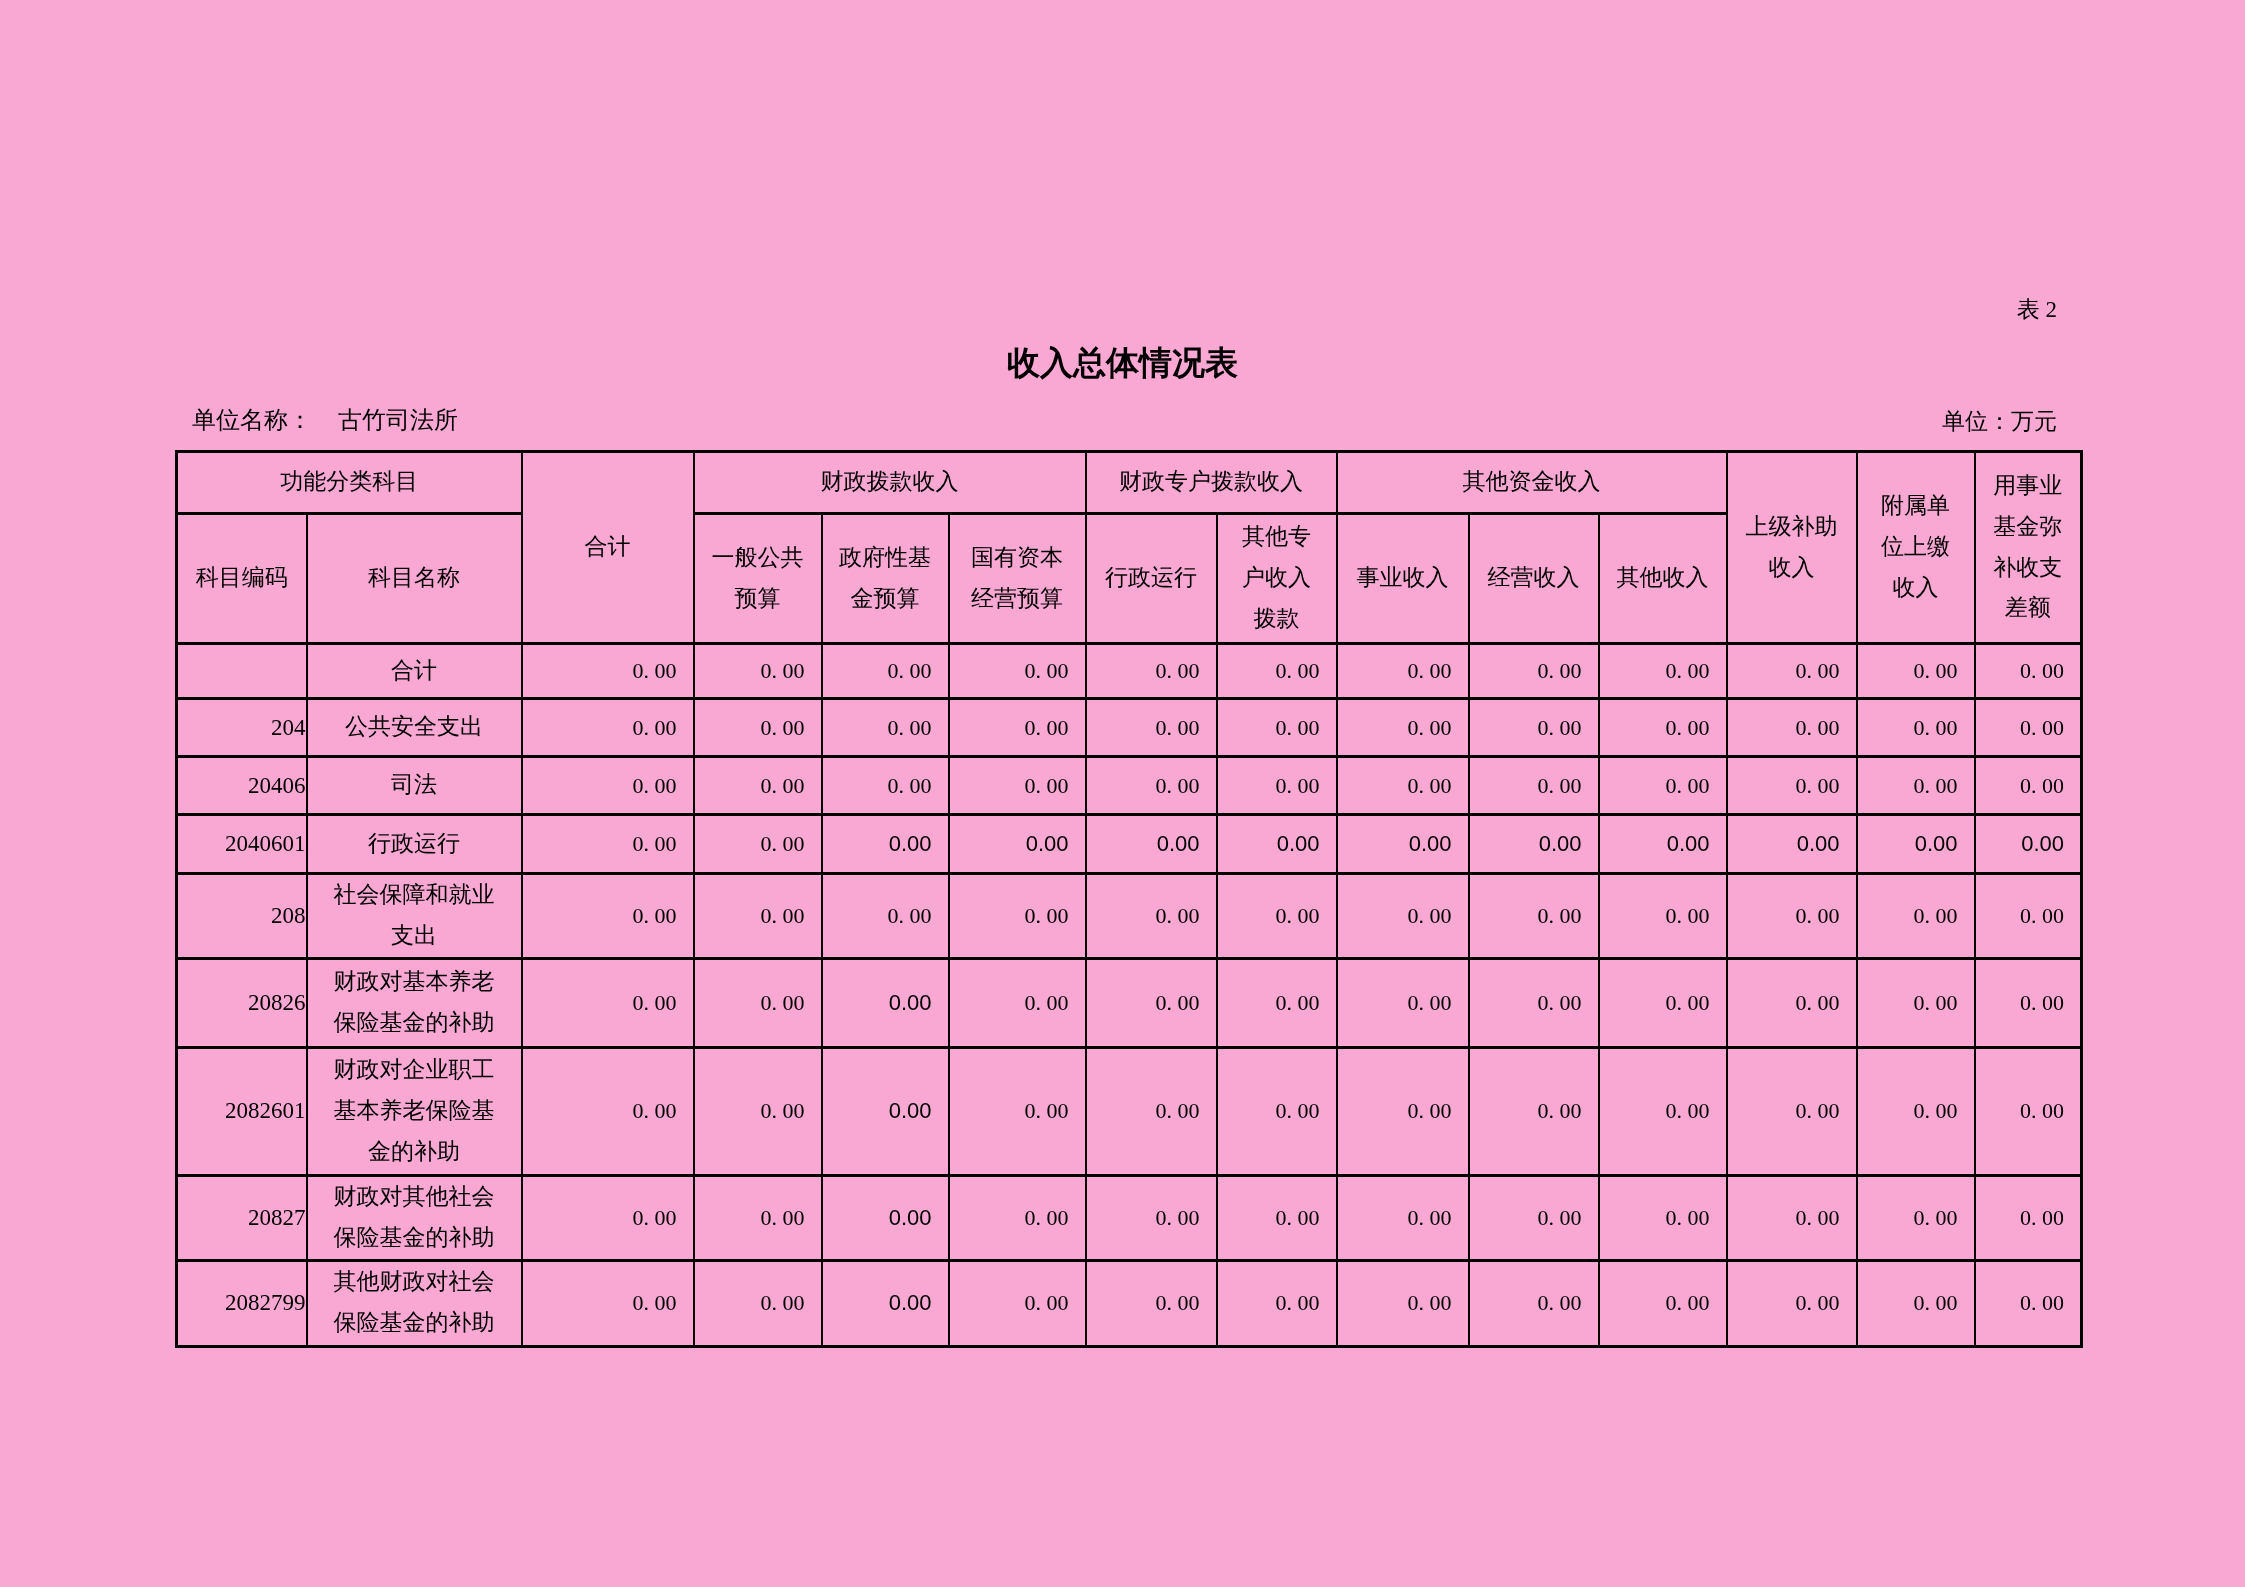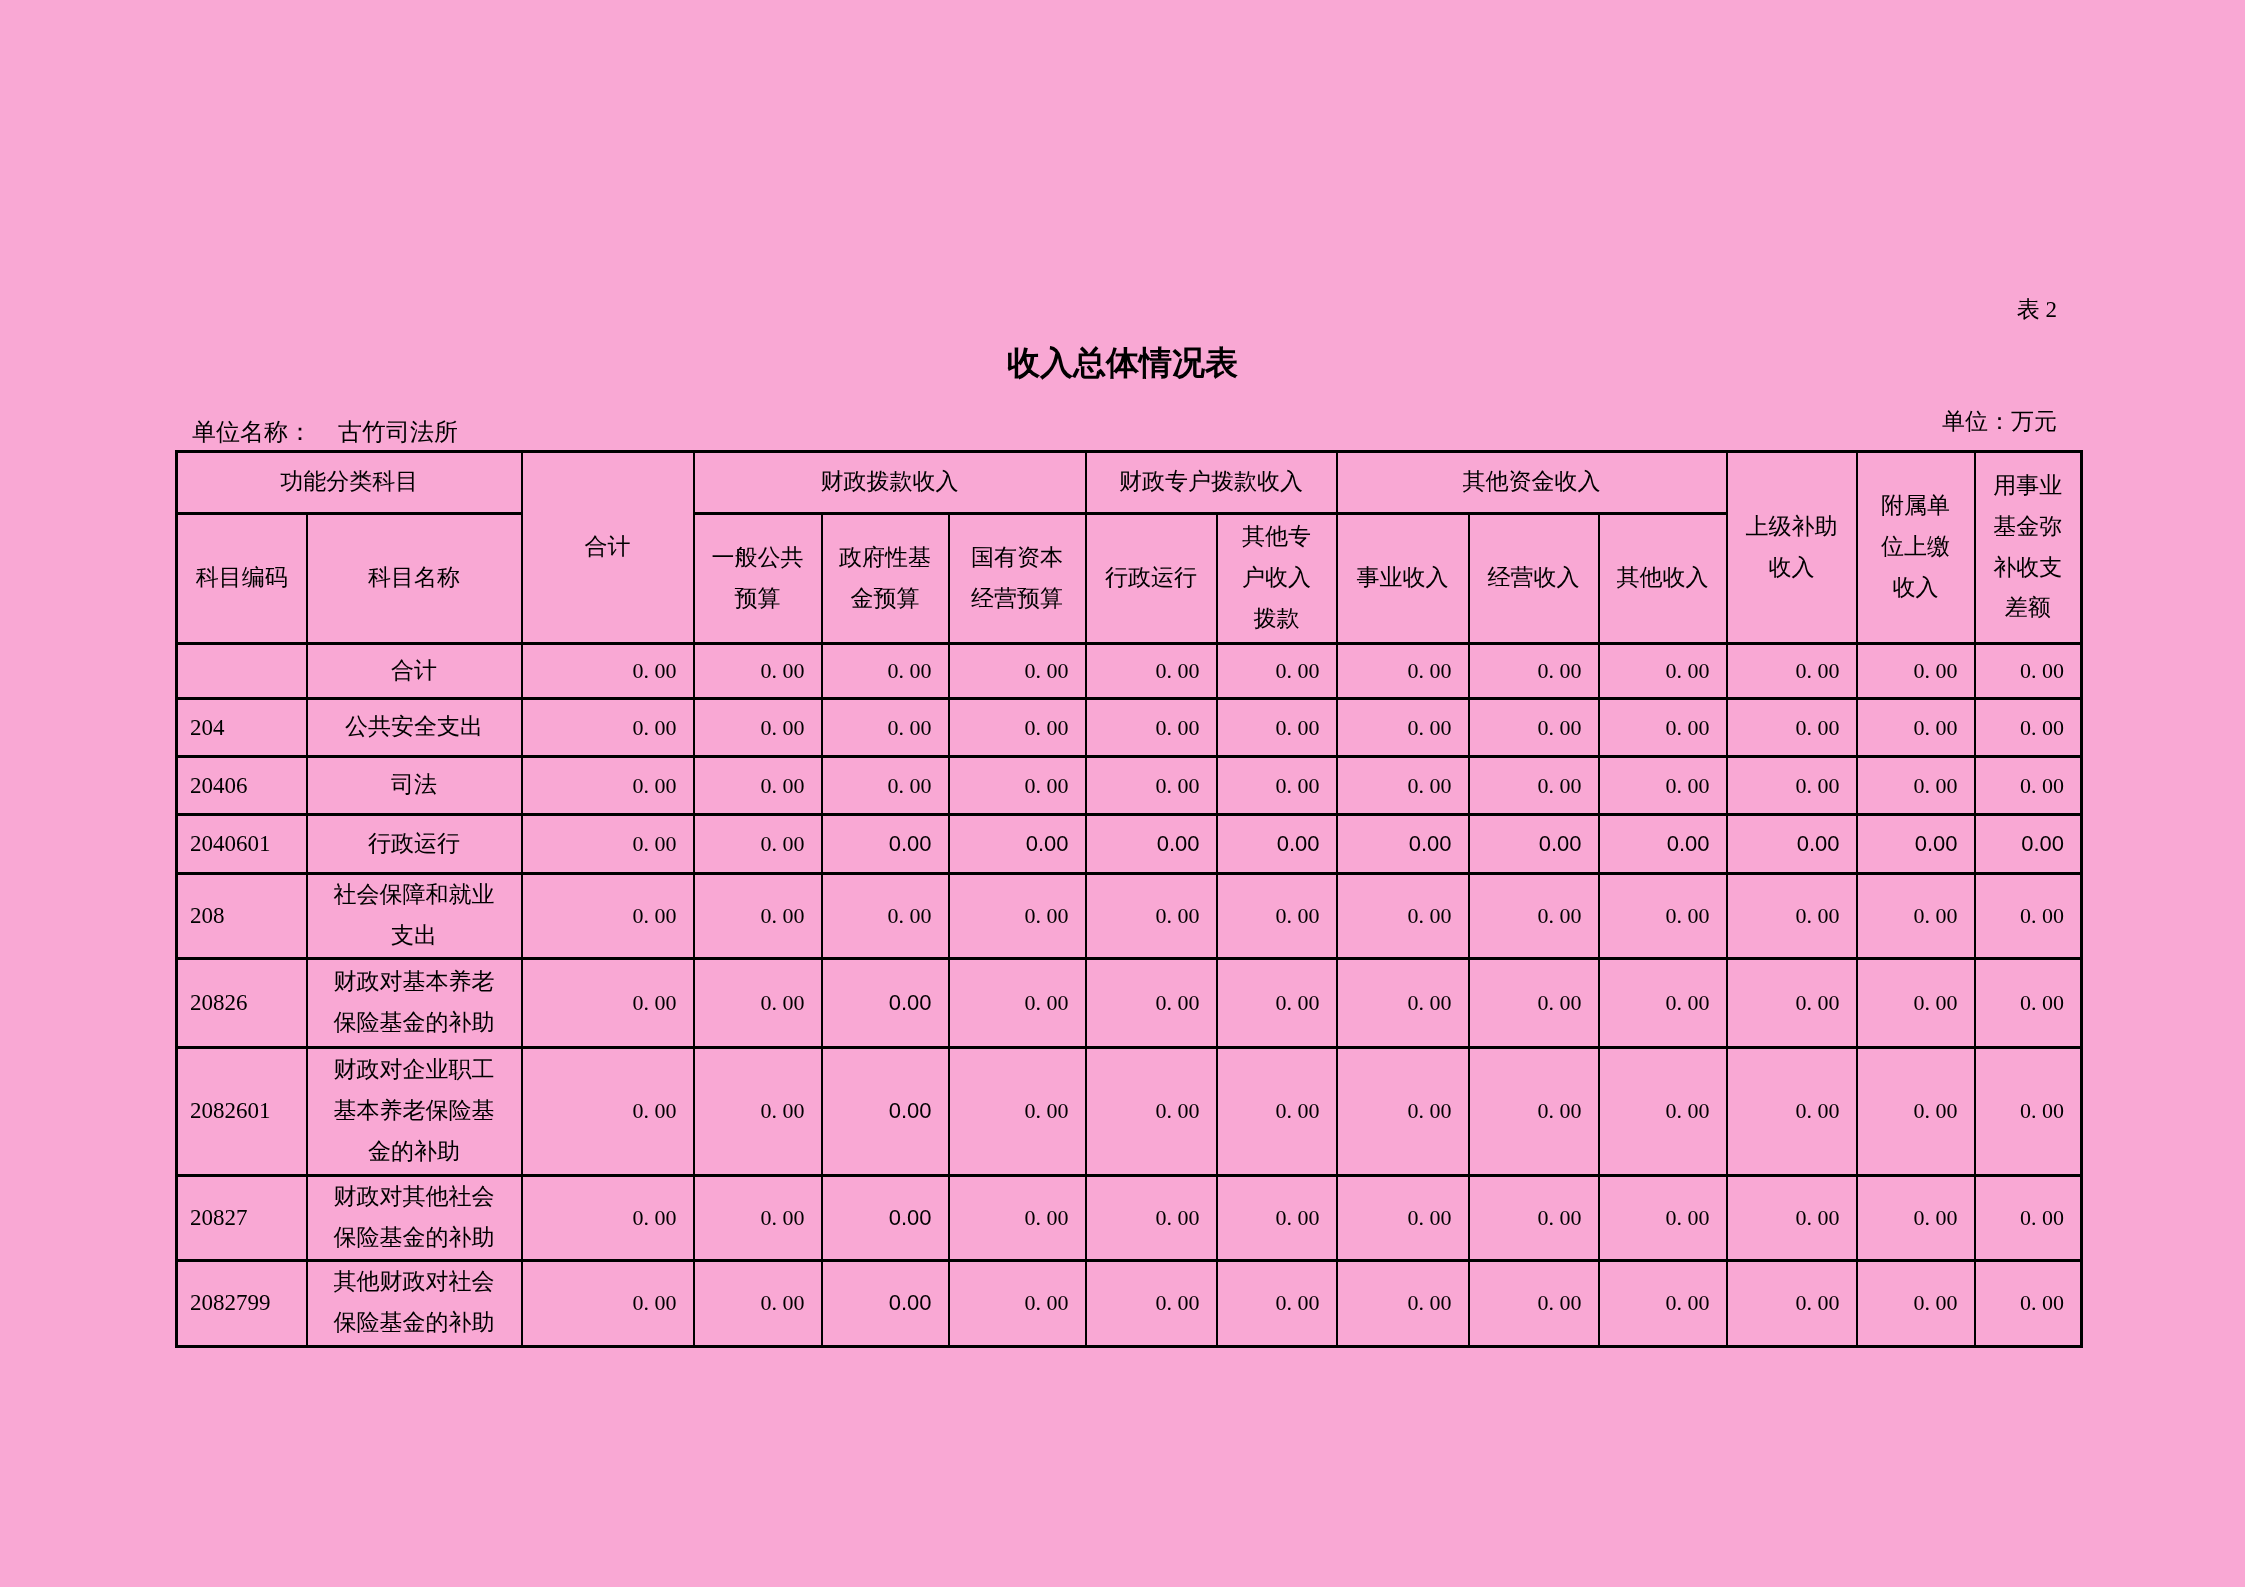--- a/index.html
+++ b/index.html
@@ -32,21 +32,20 @@
     font-size: 33px;
     font-weight: bold;
     line-height: 1.2;
   }
   .meta-left {
     position: absolute;
     top: 406px;
     left: 192px;
     font-size: 24px;
     line-height: 1.2;
-    margin-top: 12px;
   }
   .meta-left .unit-value { margin-left: 26px; }
   .meta-right {
     position: absolute;
     top: 408px;
     right: 188px;
     font-size: 23px;
     line-height: 1.2;
   }
   table.income-table {
@@ -79,21 +78,21 @@
   tbody tr:nth-child(1) { height: 55px; }
   tbody tr:nth-child(2) { height: 58px; }
   tbody tr:nth-child(3) { height: 58px; margin-left: 36px; }
   tbody tr:nth-child(4) { height: 59px; }
   tbody tr:nth-child(5) { height: 82px; }
   tbody tr:nth-child(6) { height: 89px; }
   tbody tr:nth-child(7) { height: 128px; }
   tbody tr:nth-child(8) { height: 78px; }
   tbody tr:nth-child(9) { height: 86px; margin-left: 20px; }
   td.code {
-    text-align: left;
+    text-align: right;
     padding-left: 12px;
     font-size: 23px;
   }
   td.name {
     text-align: center;
     font-size: 23px;
     white-space: pre-line;
     line-height: 1.78;
   }
   td.num {

